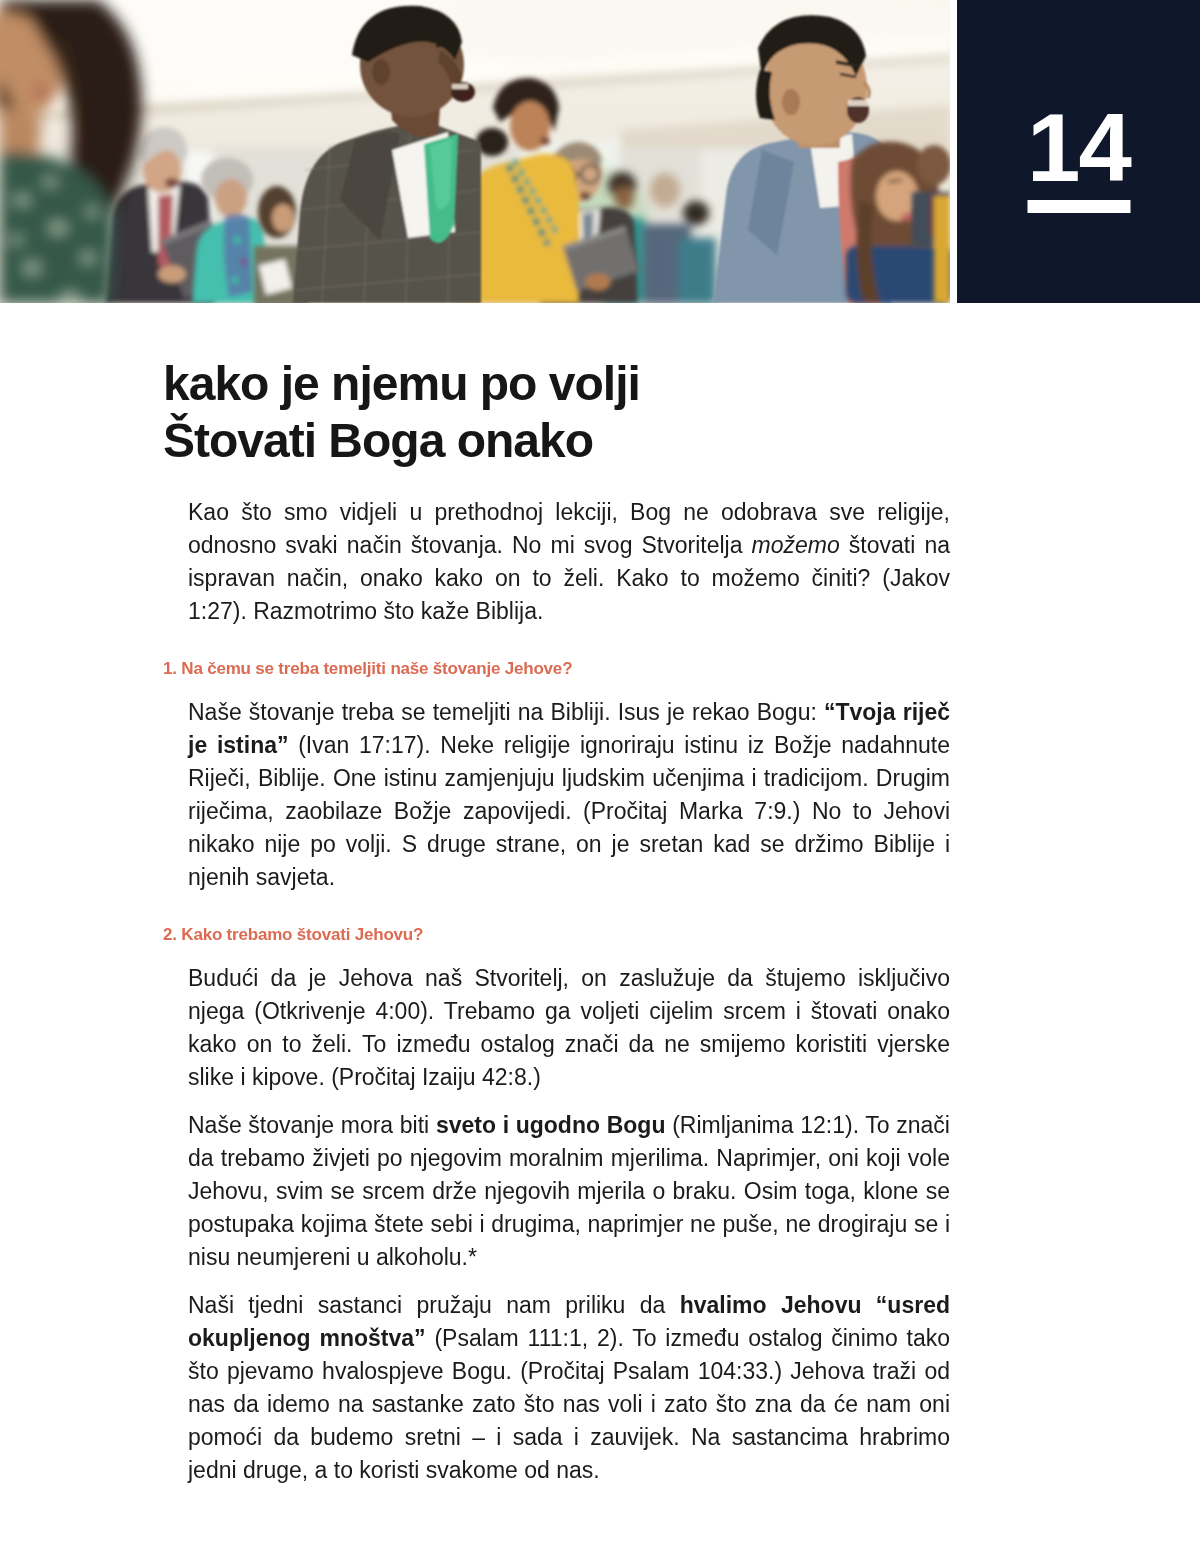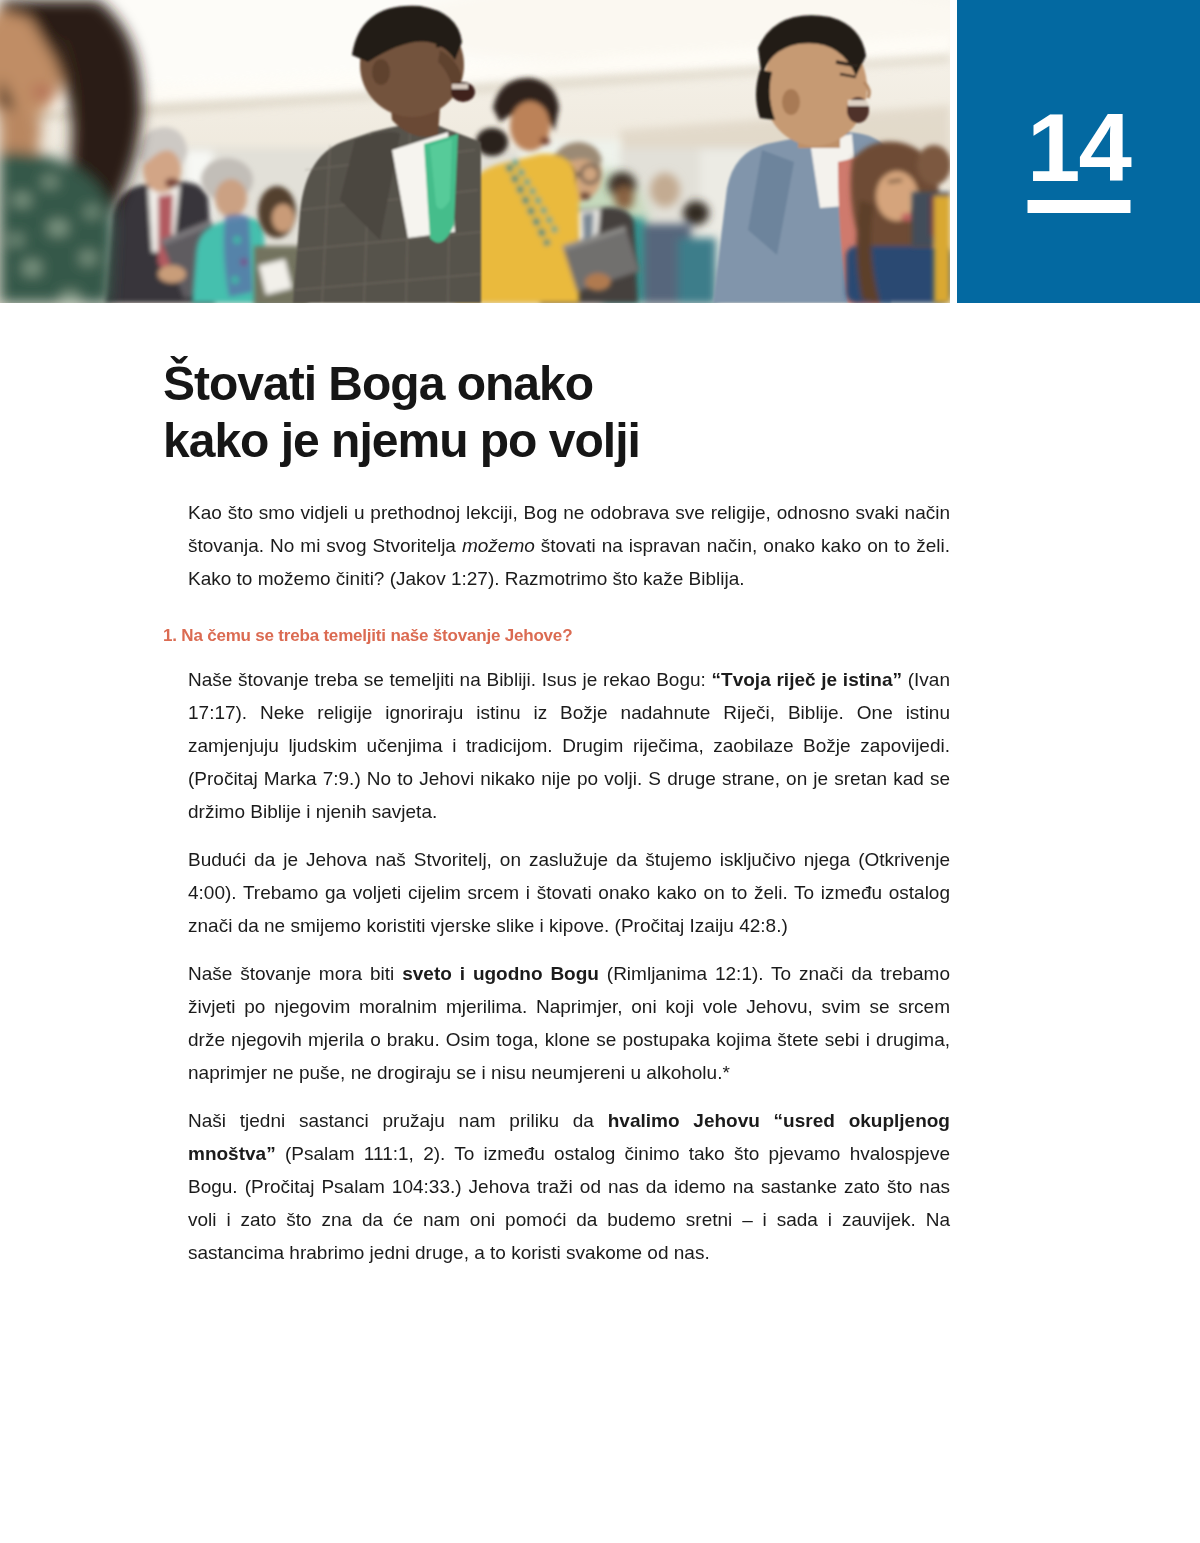--- a/index.html
+++ b/index.html
@@ -5,41 +5,41 @@
   html,body { margin:0; padding:0; background:#ffffff; }
   .page {
     position:relative; width:1200px; height:1543px; background:#ffffff;
     font-family:"Liberation Sans", sans-serif; overflow:hidden;
   }
   .hero { position:absolute; left:0; top:0; width:950px; height:303px; }
   .hero svg { display:block; width:950px; height:303px; }
 
   .badge {
     position:absolute; left:957px; top:0; width:243px; height:303px;
-    background:#0369a1;
+    background:#0f172a;
   }
   .badge-number {
     position:absolute; top:100px; left:0; width:100%;
     text-align:center; color:#ffffff; font-size:96px; font-weight:700;
     line-height:1; letter-spacing:-2px;
   }
   .badge-bar {
     position:absolute; top:200px; left:50%; transform:translateX(-50%);
     width:103px; height:13px; background:#ffffff;
   }
 
   .content { position:absolute; left:163px; top:303px; width:787px; }
 
   .title {
     margin-top:52px; color:#161616; font-weight:700;
     font-size:48px; line-height:57px; letter-spacing:-1px;
   }
 
   .para {
-    font-size:19px; line-height:33px; color:#1b1b1b;
+    font-size:23px; line-height:33px; color:#1b1b1b;
     text-align:justify; margin:0 0 15px 25px;
   }
   .para b { font-weight:700; }
   .para i { font-style:italic; }
 
   .intro { margin-top:27px; }
 
   .sec-heading {
     color:#db6b52; font-weight:700; font-size:17px; line-height:28px;
     margin:27px 0 13px 0; letter-spacing:-0.2px;
@@ -240,28 +240,29 @@
   </div>
 
   <div class="badge">
     <div class="badge-number">14</div>
     <div class="badge-bar"></div>
   </div>
 
   <div class="content">
 
     <div class="title">
+      <div>kako je njemu po volji</div>
       <div>Štovati Boga onako</div>
-      <div>kako je njemu po volji</div>
     </div>
 
     <p class="para intro">Kao što smo vidjeli u prethodnoj lekciji, Bog ne odobrava sve religije, odnosno svaki način štovanja. No mi svog Stvoritelja <i>možemo</i> štovati na ispravan način, onako kako on to želi. Kako to možemo činiti? (Jakov 1:27). Razmotrimo što kaže Biblija.</p>
 
     <div class="sec-heading">1. Na čemu se treba temeljiti naše štovanje Jehove?</div>
     <p class="para">Naše štovanje treba se temeljiti na Bibliji. Isus je rekao Bogu: <b>“Tvoja riječ je istina”</b> (Ivan 17:17). Neke religije ignoriraju istinu iz Božje nadahnute Riječi, Biblije. One istinu zamjenjuju ljudskim učenjima i tradicijom. Drugim riječima, zaobilaze Božje zapovijedi. (Pročitaj Marka 7:9.) No to Jehovi nikako nije po volji. S druge strane, on je sretan kad se držimo Biblije i njenih savjeta.</p>
 
+    <div class="sec-heading">2. Kako trebamo štovati Jehovu?</div>
     <p class="para">Budući da je Jehova naš Stvoritelj, on zaslužuje da štujemo isključivo njega (Otkrivenje 4:00). Trebamo ga voljeti cijelim srcem i štovati onako kako on to želi. To između ostalog znači da ne smijemo koristiti vjerske slike i kipove. (Pročitaj Izaiju 42:8.)</p>
     <p class="para">Naše štovanje mora biti <b>sveto i ugodno Bogu</b> (Rimljanima 12:1). To znači da trebamo živjeti po njegovim moralnim mjerilima. Naprimjer, oni koji vole Jehovu, svim se srcem drže njegovih mjerila o braku. Osim toga, klone se postupaka kojima štete sebi i drugima, naprimjer ne puše, ne drogiraju se i nisu neumjereni u alkoholu.*</p>
 
     <p class="para">Naši tjedni sastanci pružaju nam priliku da <b>hvalimo Jehovu “usred okupljenog mnoštva”</b> (Psalam 111:1, 2). To između ostalog činimo tako što pjevamo hvalospjeve Bogu. (Pročitaj Psalam 104:33.) Jehova traži od nas da idemo na sastanke zato što nas voli i zato što zna da će nam oni pomoći da budemo sretni – i sada i zauvijek. Na sastancima hrabrimo jedni druge, a to koristi svakome od nas.</p>
 
   </div>
 </div>
 
 </body></html>

